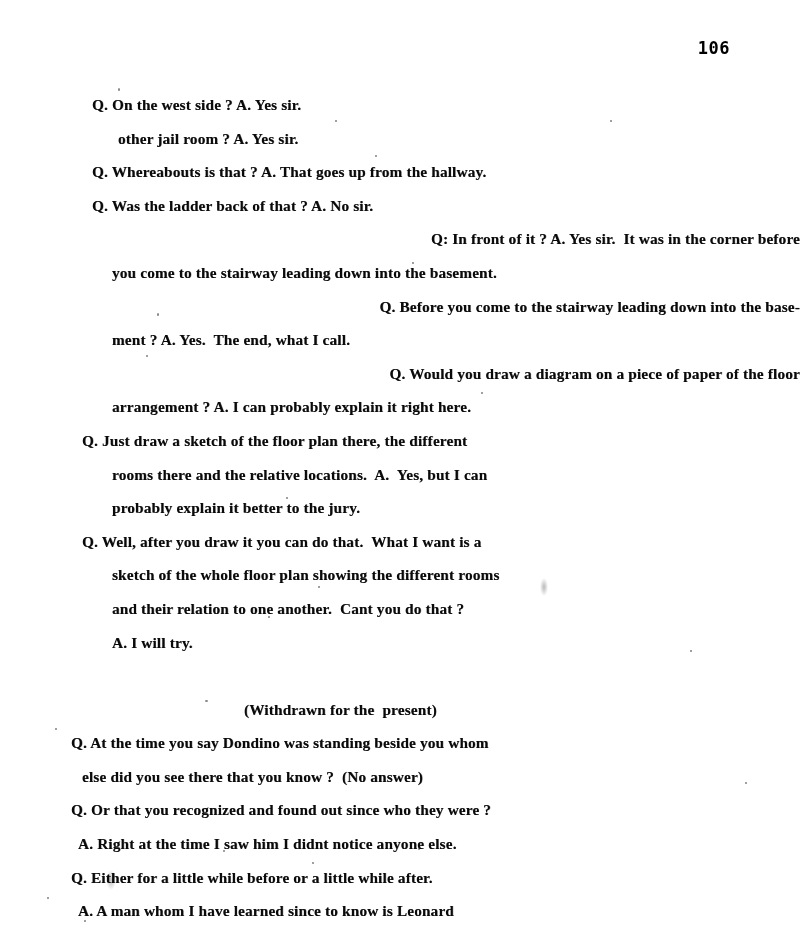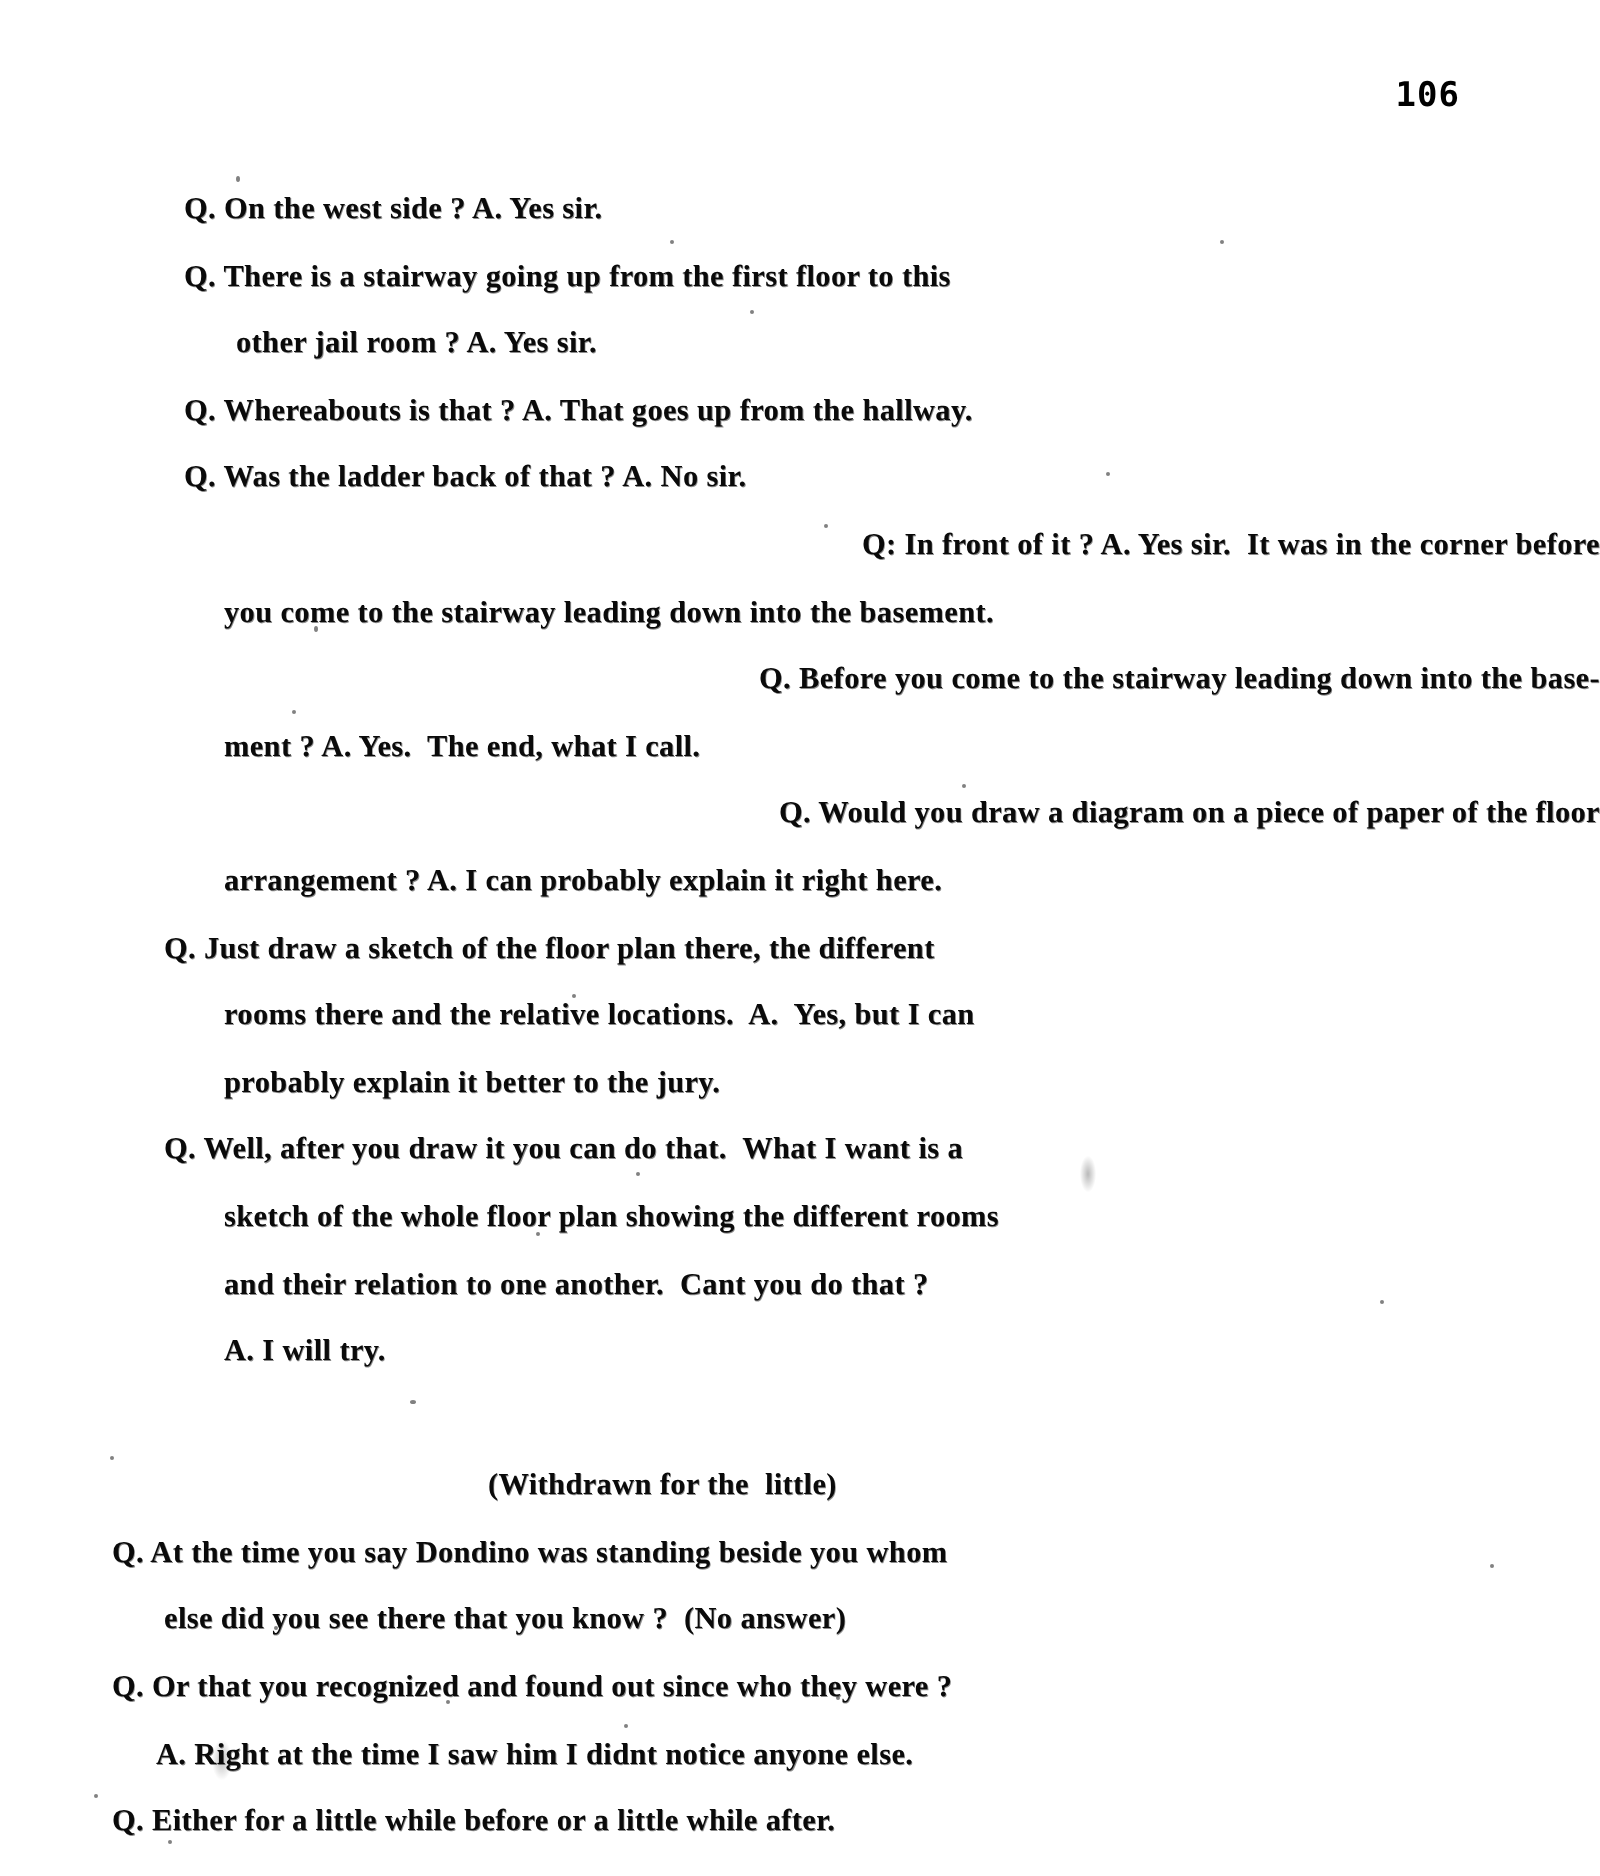--- a/index.html
+++ b/index.html
@@ -54,21 +54,21 @@
     color: #0a0a0a;
     text-shadow: 0.4px 0.3px 0 rgba(0,0,0,0.45);
   }
 
   
   .tline[data-indent="q"]      { padding-left: 92px; }
   .tline[data-indent="cont"]   { padding-left: 118px; }
   .tline[data-indent="q2"]     { padding-left: 88px; text-align: right; }
   .tline[data-indent="cont2"]  { padding-left: 112px; }
   .tline[data-indent="q3"]     { padding-left: 82px; }
-  .tline[data-indent="qlow"]   { padding-left: 56px; }
+  .tline[data-indent="qlow"]   { padding-left: 56px; margin-left: 15px; }
   .tline[data-indent="alow"]   { padding-left: 78px; }
   .tline[data-indent="contlow"]{ padding-left: 82px; }
   .tline[data-indent="center"] { padding-left: 244px; }
   .tline[data-indent="blank"]  { padding-left: 0px; }
 
   
   .speck {
     position: absolute;
     background: #1a1a1a;
     border-radius: 50%;
@@ -83,39 +83,38 @@
 </style>
 </head>
 <body>
 
 <div id="page">
 
   <div id="page-number">106</div>
 
   <div id="transcript">
       <div class="tline" data-indent="q">Q. On the west side ? A. Yes sir.</div>
-      <div class="tline" data-indent="q">Q. There is a stairway going up from the first floor to this</div>
       <div class="tline" data-indent="cont">other jail room ? A. Yes sir.</div>
       <div class="tline" data-indent="q">Q. Whereabouts is that ? A. That goes up from the hallway.</div>
       <div class="tline" data-indent="q">Q. Was the ladder back of that ? A. No sir.</div>
       <div class="tline" data-indent="q2">Q: In front of it ? A. Yes sir.  It was in the corner before</div>
       <div class="tline" data-indent="cont2">you come to the stairway leading down into the basement.</div>
       <div class="tline" data-indent="q2">Q. Before you come to the stairway leading down into the base-</div>
       <div class="tline" data-indent="cont2">ment ? A. Yes.  The end, what I call.</div>
       <div class="tline" data-indent="q2">Q. Would you draw a diagram on a piece of paper of the floor</div>
       <div class="tline" data-indent="cont2">arrangement ? A. I can probably explain it right here.</div>
       <div class="tline" data-indent="q3">Q. Just draw a sketch of the floor plan there, the different</div>
       <div class="tline" data-indent="cont2">rooms there and the relative locations.  A.  Yes, but I can</div>
       <div class="tline" data-indent="cont2">probably explain it better to the jury.</div>
       <div class="tline" data-indent="q3">Q. Well, after you draw it you can do that.  What I want is a</div>
       <div class="tline" data-indent="cont2">sketch of the whole floor plan showing the different rooms</div>
       <div class="tline" data-indent="cont2">and their relation to one another.  Cant you do that ?</div>
       <div class="tline" data-indent="cont2">A. I will try.</div>
       <div class="tline" data-indent="blank"></div>
-      <div class="tline" data-indent="center">(Withdrawn for the  little)</div>
+      <div class="tline" data-indent="center">(Withdrawn for the  present)</div>
       <div class="tline" data-indent="qlow">Q. At the time you say Dondino was standing beside you whom</div>
       <div class="tline" data-indent="contlow">else did you see there that you know ?  (No answer)</div>
       <div class="tline" data-indent="qlow">Q. Or that you recognized and found out since who they were ?</div>
       <div class="tline" data-indent="alow">A. Right at the time I saw him I didnt notice anyone else.</div>
       <div class="tline" data-indent="qlow">Q. Either for a little while before or a little while after.</div>
       <div class="tline" data-indent="alow">A. A man whom I have learned since to know is Leonard</div>
     </div>
 
   <div class="speck" style="left:118px; top:88px;  width:2px; height:3px;"></div>
   <div class="speck" style="left:335px; top:120px; width:2px; height:2px;"></div>

